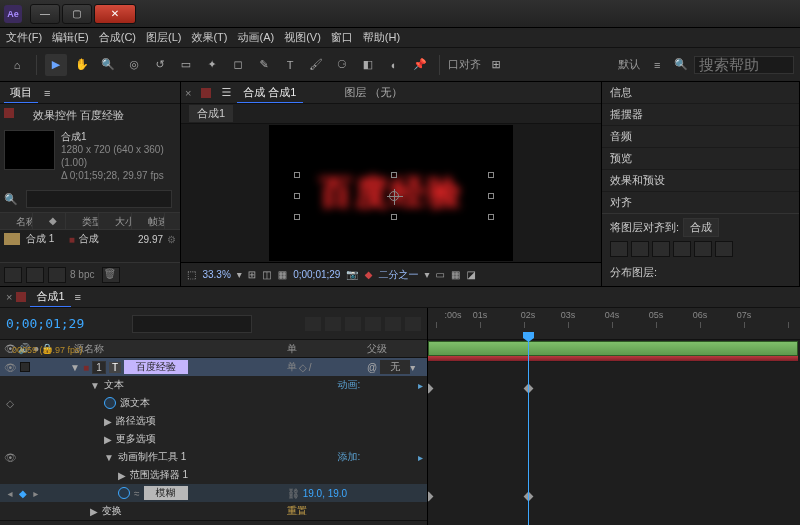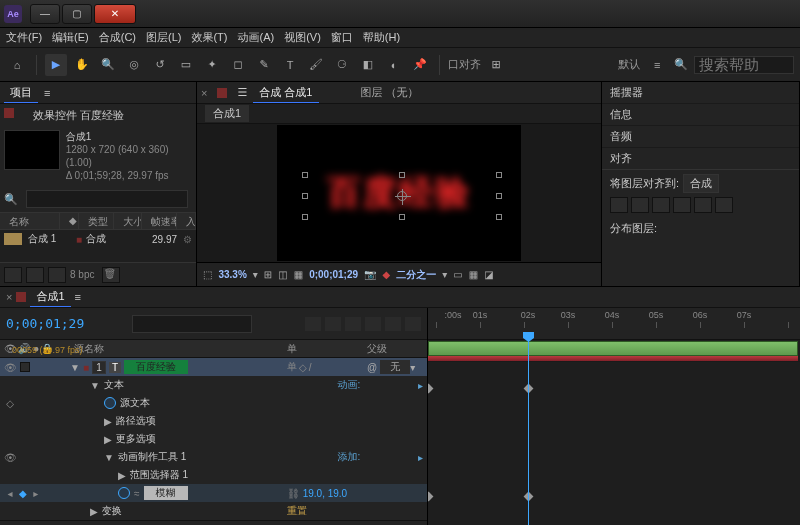--- a/index.html
+++ b/index.html
@@ -14,55 +14,55 @@
 .menubar span { cursor: pointer; }
 .toolbar { height: 34px; background: #232323; border-bottom: 1px solid #000; display: flex; align-items: center; padding: 0 6px; gap: 4px; }
 .toolbtn { width: 22px; height: 22px; display: flex; align-items: center; justify-content: center; color: #aaa; cursor: pointer; border-radius: 2px; }
 .toolbtn.sel { background: #333; color: #6aa5ff; }
 .toolsep { width: 1px; height: 20px; background: #3a3a3a; margin: 0 4px; }
 .tool-right { margin-left: auto; display: flex; align-items: center; gap: 6px; }
 .tool-label { color: #999; }
 .tool-search { width: 100px; height: 18px; background: #1a1a1a; border: 1px solid #333; color: #666; padding: 0 4px; font-size: 15px; }
 .mainrow { display: flex; height: 204px; background: #1c1c1c; }
 .panel { background: #232323; border-right: 1px solid #000; display: flex; flex-direction: column; }
-.project { width: 197px; }
+.project { width: 181px; }
 .preview { flex: 1; }
 .rightcol { width: 198px; }
 .panel-tabs { display: flex; height: 22px; align-items: center; border-bottom: 1px solid #111; padding: 0 4px; gap: 6px; }
 .tab { padding: 2px 6px; color: #aaa; cursor: pointer; }
 .tab.act { color: #eee; border-bottom: 1px solid #3a77ff; }
 .proj-row { display: flex; align-items: flex-start; gap: 19px; padding: 4px; height: 22px; }
 .sq { width: 10px; height: 10px; background: #7a2a2a; }
 .proj-info { display: flex; padding: 4px; gap: 6px; }
 .thumb { width: 58px; height: 40px; background: #000; border: 1px solid #333; }
 .meta { color: #888; font-size: 10px; line-height: 1.3; }
 .proj-search { height: 18px; background: #1a1a1a; border: 1px solid #333; margin: 4px; }
 .proj-cols { display: flex; height: 18px; background: #2a2a2a; border-top: 1px solid #333; border-bottom: 1px solid #333; font-size: 10px; }
-.proj-cols span { padding: 2px 9px; color: #999; border-right: 1px solid #333; white-space: nowrap; overflow: hidden; }
+.proj-cols span { padding: 2px 16px; color: #999; border-right: 1px solid #333; white-space: nowrap; overflow: hidden; }
 .proj-list { flex: 1; background: #1f1f1f; }
 .proj-item { display: flex; align-items: center; height: 18px; padding: 0 4px; gap: 4px; color: #ccc; font-size: 10px; }
 .proj-item .chip { width: 18px; height: 12px; background: #a5894f; margin-right: 2px; }
 .proj-foot { height: 24px; background: #232323; border-top: 1px solid #333; display: flex; align-items: center; gap: 4px; padding: 0 4px; font-size: 10px; color: #888; }
 .pf-btn { width: 18px; height: 16px; background: #2c2c2c; border: 1px solid #111; cursor: pointer; }
 .comp-subtab { display: flex; align-items: center; height: 20px; padding: 0 8px; background: #1f1f1f; border-bottom: 1px solid #111; }
 .comp-subtab .lbl { background: #2e2e2e; padding: 1px 8px; color: #ccc; cursor: pointer; }
 .viewer { flex: 1; display: flex; align-items: center; justify-content: center; background: #1a1a1a; position: relative; }
 .canvas { width: 244px; height: 136px; background: #000; display: flex; align-items: center; justify-content: center; position: relative; }
 .redtext { color: #ff2a2a; font-size: 34px; font-weight: bold; filter: blur(4px); letter-spacing: 2px; }
 .bbox { position: absolute; left: 28px; top: 50px; width: 194px; height: 42px; }
 .handle { position: absolute; width: 6px; height: 6px; border: 1px solid #888; background: transparent; }
 .h-tl{left:-3px;top:-3px}.h-tr{right:-3px;top:-3px}.h-bl{left:-3px;bottom:-3px}.h-br{right:-3px;bottom:-3px}
 .h-l{left:-3px;top:50%;margin-top:-3px}.h-r{right:-3px;top:50%;margin-top:-3px}
 .h-t{left:50%;top:-3px;margin-left:-3px}.h-b{left:50%;bottom:-3px;margin-left:-3px}
 .anchor { position: absolute; left: 50%; top: 50%; width: 10px; height: 10px; margin: -5px 0 0 -5px; border: 1px solid #888; border-radius: 50%; }
 .anchor::before, .anchor::after { content:""; position:absolute; background:#888; }
 .anchor::before { left:4px; top:-3px; width:1px; height:16px; }
 .anchor::after { top:4px; left:-3px; height:1px; width:16px; }
 .viewer-foot { height: 24px; background: #222; border-top: 1px solid #000; display: flex; align-items: center; gap: 6px; padding: 0 6px; font-size: 10px; color: #aaa; }
-.vf-drop { color: #9cbfff; cursor: pointer; font-weight: bold; }
+.vf-drop { color: #9cbfff; cursor: pointer; }
 .rightcol .ritem { height: 22px; display: flex; align-items: center; padding: 0 8px; color: #ccc; border-bottom: 1px solid #1a1a1a; cursor: pointer; }
 .align-row { display: flex; align-items: center; padding: 4px 8px; gap: 4px; }
 .align-drop { background: #2c2c2c; border: 1px solid #333; color: #ccc; padding: 1px 6px; cursor: pointer; }
 .align-icons { display: flex; gap: 3px; padding: 0 8px 4px; }
 .align-icons .ai { width: 18px; height: 16px; background: #2c2c2c; border: 1px solid #111; cursor: pointer; }
 .timeline { height: 238px; background: #1f1f1f; display: flex; flex-direction: column; border-top: 1px solid #000; }
 .tl-tabs { height: 22px; display: flex; align-items: center; padding: 0 6px; background: #232323; border-bottom: 1px solid #111; }
 .tl-tabs .sq2 { width: 10px; height: 10px; background: #7a2a2a; margin-right: 4px; }
 .tl-body { flex: 1; display: flex; }
 .tl-left { width: 428px; background: #232323; border-right: 1px solid #000; display: flex; flex-direction: column; }
@@ -254,23 +254,25 @@
       <span style="color:#c44">◆</span>
       <span class="vf-drop">二分之一</span>
       <span>▾</span>
       <span>▭</span>
       <span>▦</span>
       <span>◪</span>
     </div>
   </div>
 
   <div class="panel rightcol">
+    <div class="ritem">信息</div>
     <div class="ritem">摇摆器</div>
-    <div class="ritem">信息</div>
     <div class="ritem">音频</div>
+    <div class="ritem">预览</div>
+    <div class="ritem">效果和预设</div>
     <div class="ritem" style="border-bottom:1px solid #333">对齐</div>
     <div class="align-row">
       <span>将图层对齐到:</span>
       <span class="align-drop">合成</span>
     </div>
     <div class="align-icons">
       <div class="ai"></div>
       <div class="ai"></div>
       <div class="ai"></div>
       <div class="ai"></div>
@@ -321,21 +323,21 @@
       <div class="layer-row sel">
         <div class="lc1">
           <span>👁</span>
           <span class="mini"></span>
         </div>
         <div class="lc2">
           <span class="twirl">▼</span>
           <span style="color:#7a2a2a">■</span>
           <span class="lnum">1</span>
           <span style="color:#fff;background:#444;padding:0 3px">T</span>
-          <span style="background:#15803d;color:#222;padding:0 12px">百度经验</span>
+          <span style="background:#c4b5fd;color:#222;padding:0 12px">百度经验</span>
         </div>
         <div class="lc3">
           <span>单</span>
             <span>◇</span>
             <span>/</span>
         </div>
         <div class="lc4">
           <span>@</span>
           <span style="background:#2c2c2c;padding:0 10px;margin-left:3px">无</span>
           <span>▾</span>

